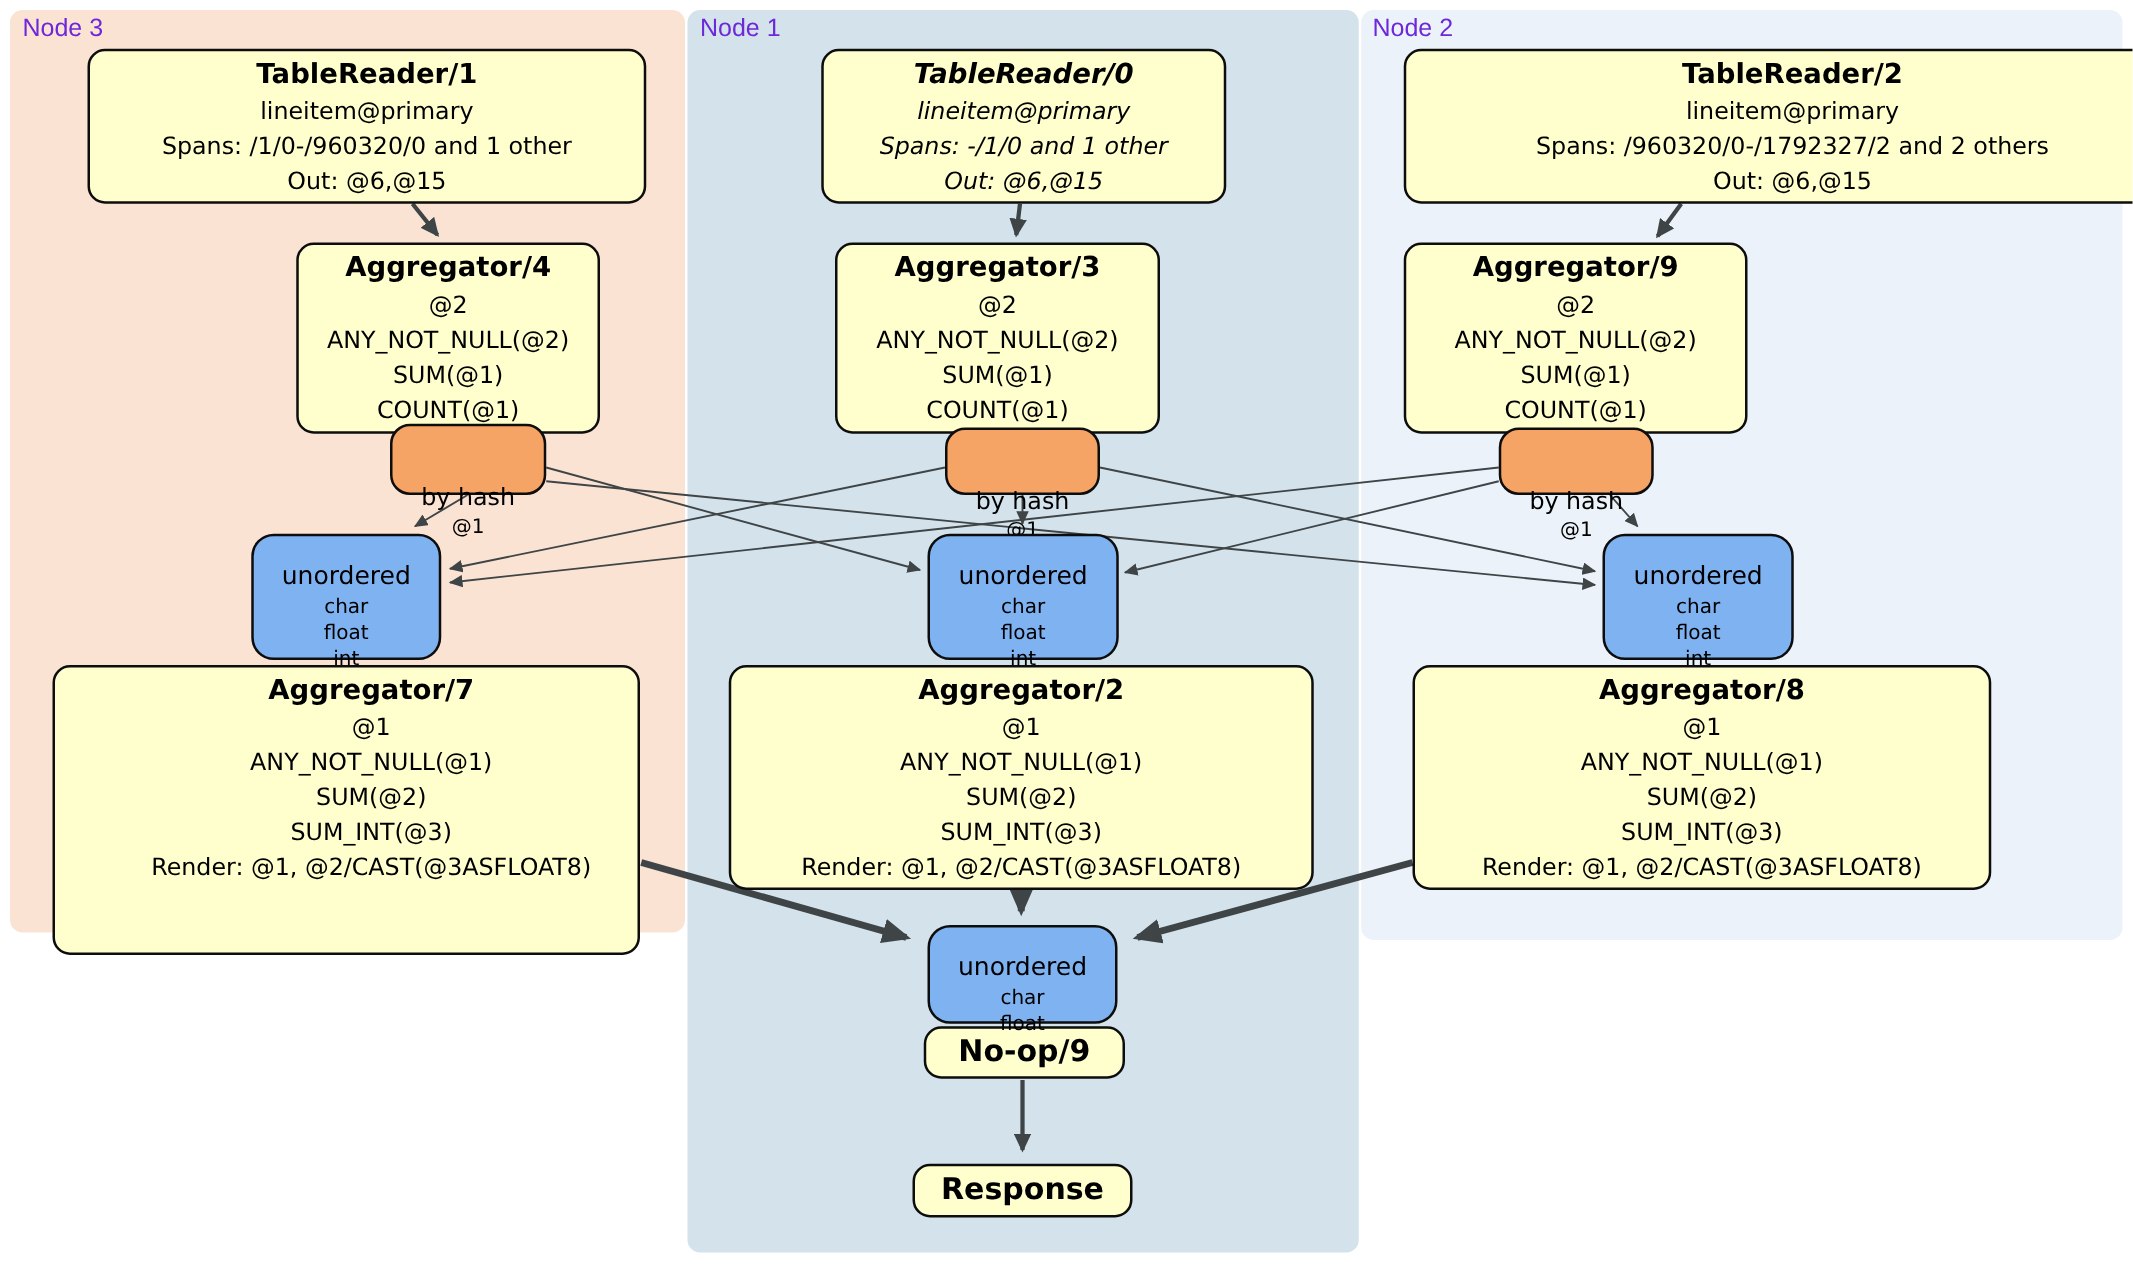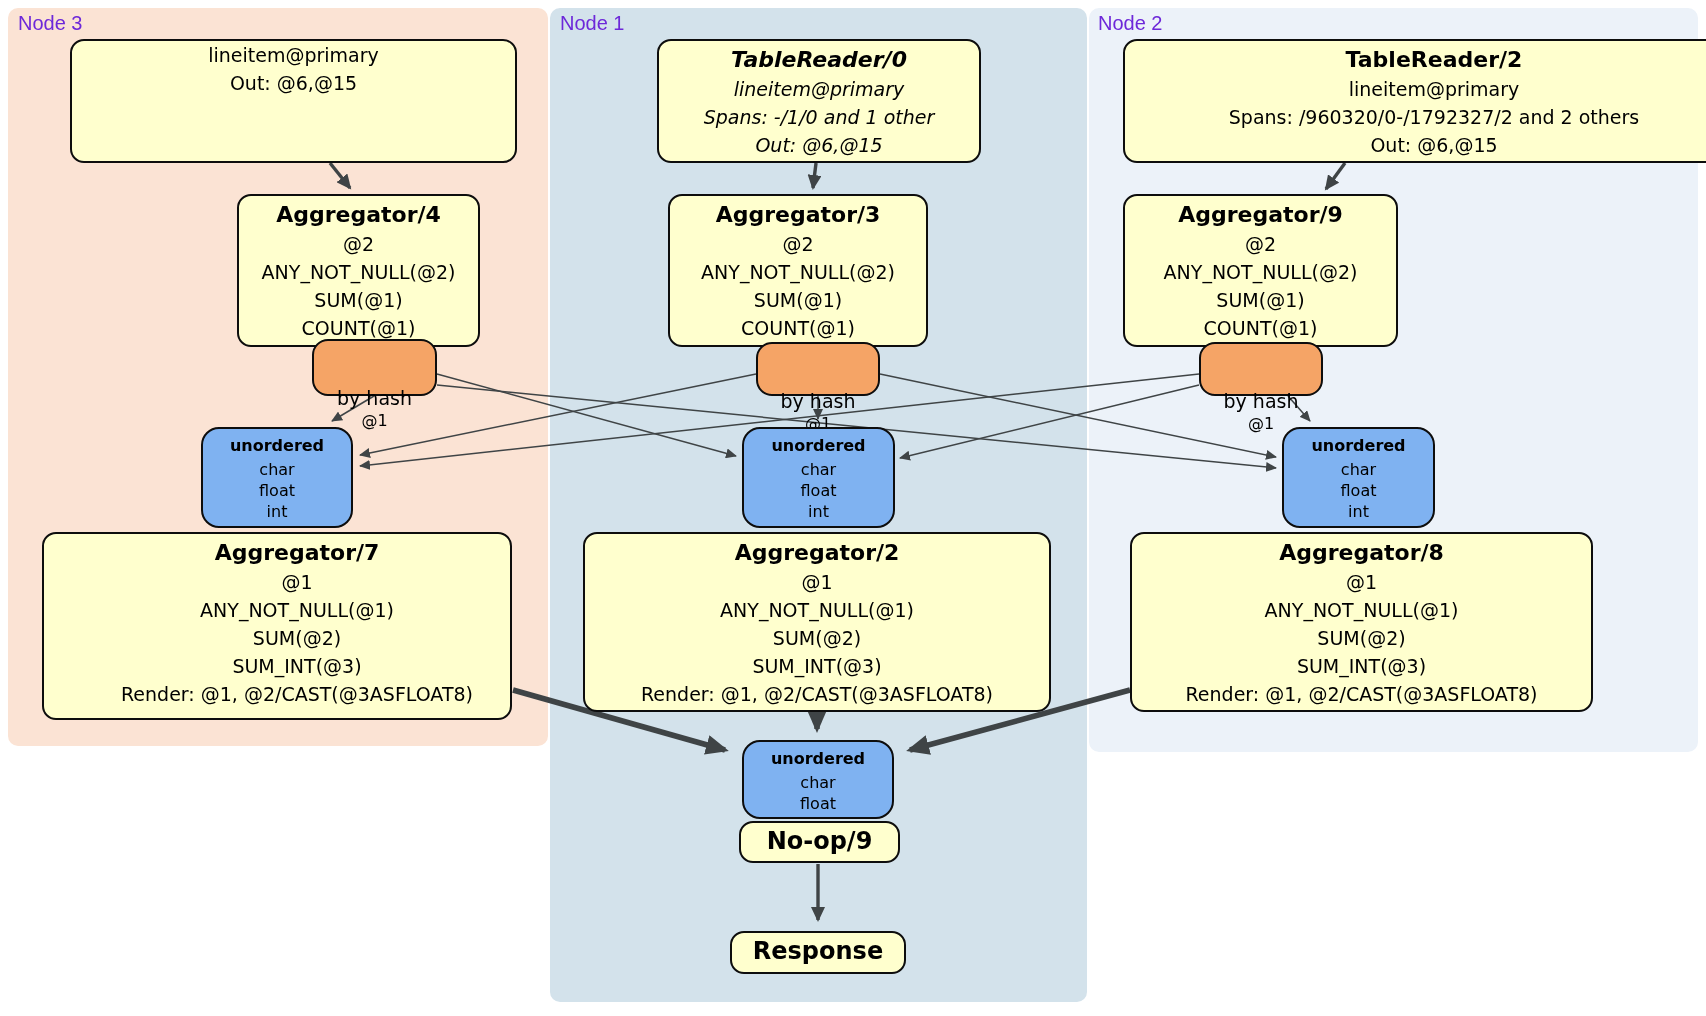--- a/index.html
+++ b/index.html
@@ -27,21 +27,21 @@
   .router {
     position:absolute; z-index:5; box-sizing:border-box; text-align:center;
     background:var(--router_fill); border:2px solid #0d0d0d; border-radius:16px;
   }
   .rt { font-weight:normal; font-size:19px; line-height:26px; padding-top:8px;margin-top:36px; }
   .rl { font-size:16px; line-height:20px; }
   .sync {
     position:absolute; z-index:5; box-sizing:border-box; text-align:center;
     background:var(--sync_fill); border:2px solid #0d0d0d; border-radius:18px;
   }
-  .st { font-weight:bold; font-size:16px; line-height:27px; padding-top:3px; }
+  .st { font-weight:normal; font-size:20px; line-height:27px; padding-top:18px; }
   .sl { font-size:16px; line-height:21px; }
 </style>
 </head>
 <body>
 
 <div class="stage">
 
   <div class="panel" style="left:8px; top:8px; width:540px; height:738px; background:var(--panel_node3);"></div>
   <div class="panel" style="left:550px; top:8px; width:537px; height:994px; background:var(--panel_node1);"></div>
   <div class="panel" style="left:1089px; top:8px; width:609px; height:744px; background:var(--panel_node2);"></div>
@@ -78,41 +78,43 @@
     <path class="e-thin" d="M1199,385 L900,458" marker-end="url(#m-s)"></path>
 
     <path class="e-thick" d="M513,690 L725,750" marker-end="url(#m-b)"></path>
     <path class="e-thick" d="M817,714 L817,729" marker-end="url(#m-b)"></path>
     <path class="e-thick" d="M1130,690 L910,750" marker-end="url(#m-b)"></path>
 
     <path class="e-med" d="M818,864 L818,920" marker-end="url(#m-m)"></path>
   </svg>
 
   <div class="ybox" style="left:70px; top:39px; width:447px; height:124px;">
+    <div class="bt">TableReader/1</div>
     <div class="bl">lineitem@primary</div>
+    <div class="bl">Spans: /1/0-/960320/0 and 1 other</div>
     <div class="bl">Out: @6,@15</div>
   </div>
   <div class="ybox" style="left:237px; top:194px; width:243px; height:153px;">
     <div class="bt">Aggregator/4</div>
     <div class="bl">@2</div>
     <div class="bl">ANY_NOT_NULL(@2)</div>
     <div class="bl">SUM(@1)</div>
     <div class="bl">COUNT(@1)</div>
   </div>
   <div class="router" style="left:312px; top:339px; width:125px; height:57px;">
     <div class="rt">by hash</div>
     <div class="rl">@1</div>
   </div>
   <div class="sync" style="left:201px; top:427px; width:152px; height:101px;">
     <div class="st">unordered</div>
     <div class="sl">char</div>
     <div class="sl">float</div>
     <div class="sl">int</div>
   </div>
-  <div class="ybox" style="left:42px; top:532px; width:470px; height:188px;padding-left:40px;">
+  <div class="ybox" style="left:42px; top:532px; width:470px; height:232px;padding-left:40px;">
     <div class="bt">Aggregator/7</div>
     <div class="bl">@1</div>
     <div class="bl">ANY_NOT_NULL(@1)</div>
     <div class="bl">SUM(@2)</div>
     <div class="bl">SUM_INT(@3)</div>
     <div class="bl">Render: @1, @2/CAST(@3ASFLOAT8)</div>
   </div>
 
   <div class="ybox" style="left:657px; top:39px; width:324px; height:124px;font-style:italic;">
     <div class="bt">TableReader/0</div>

